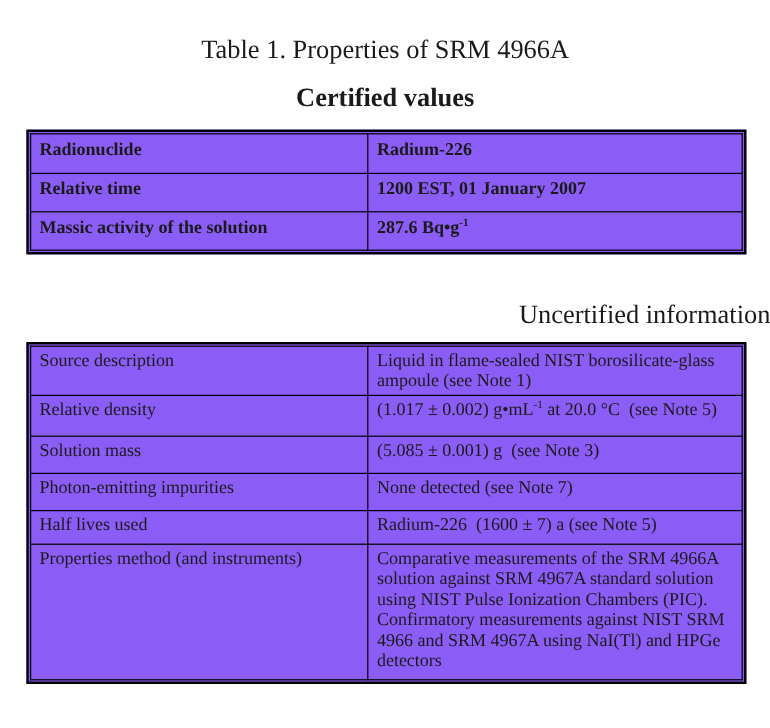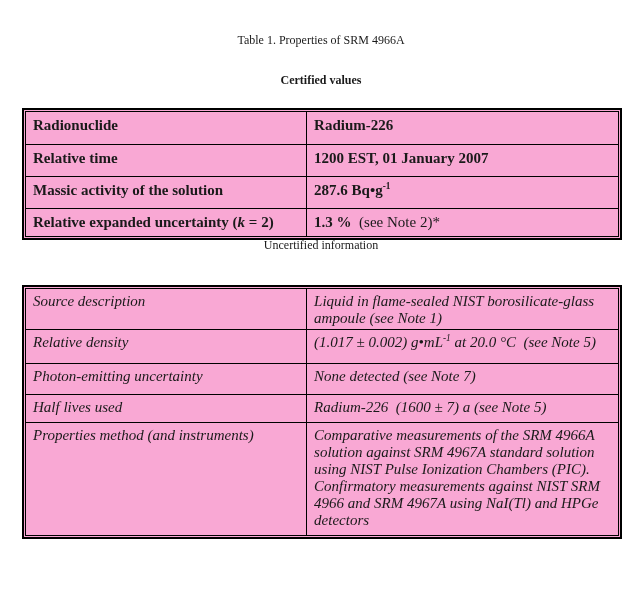--- a/index.html
+++ b/index.html
@@ -10,53 +10,53 @@
     background: #ffffff;
     font-family: "Liberation Serif", serif;
     color: #1a1a1a;
     overflow: hidden;
   }
   .heading {
     position: absolute;
     left: 0;
     width: 100%;
     text-align: center;
-    font-size: 12px;
+    font-size: 22px;
     line-height: 19px;
   }
   .title { top: 31px; }
   .h-certified { top: 71px; font-weight: 700; }
-  .h-uncertified { top: 236px; }
+  .h-uncertified { top: 252px; text-align: right; }
 
   
   .tbl-wrap {
     position: absolute;
     left: 22px;
     width: 600px;
     border: 2px solid #000;
     padding: 1px;
     box-sizing: border-box;
-    background: #f9a8d4;
+    background: #8b5cf6;
   }
   .t1 { top: 108px; }
   .t2 { top: 285px; }
 
   table { border-collapse: collapse; width: 100%; table-layout: fixed; }
   col.c1 { width: 47.4%; }
   td {
     border: 1px solid #000;
     vertical-align: top;
     font-size: 15px;
     line-height: 17px;
     padding: 4px 2px 2px 7px;
     white-space: pre-wrap;
     overflow: hidden;
   }
   .t1 td { font-weight: 700; padding-top: 5px; }
-  .t2 td { font-weight: 400; font-style: italic; }
+  .t2 td { font-weight: 400; }
 
   
   .seg-sup { vertical-align: super; font-size: 0.62em; line-height: 0; }
   .seg-sub { vertical-align: sub;   font-size: 0.62em; line-height: 0; }
   .seg-i   { font-style: italic; }
   .seg-normal { font-weight: 400; }
 </style>
 </head>
 <body>
 
@@ -78,24 +78,20 @@
           <td><span>Radium-226</span></td>
         </tr>
         <tr>
           <td style="height:24px"><span>Relative time</span></td>
           <td><span>1200 EST, 01 January 2007</span></td>
         </tr>
         <tr>
           <td style="height:24px"><span>Massic activity of the solution</span></td>
           <td><span>287.6 Bq•g</span><span class="seg-sup">-1</span></td>
         </tr>
-        <tr>
-          <td style="height:20px"><span>Relative expanded uncertainty (</span><span class="seg-i">k</span><span> = 2)</span></td>
-          <td><span>1.3 %</span><span class="seg-normal">  (see Note 2)*</span></td>
-        </tr>
       </tbody>
     </table>
   </div>
 
   <div class="heading h-uncertified">Uncertified information</div>
 
   <div class="tbl-wrap t2">
     <table>
       <colgroup>
           <col class="c1">
@@ -104,21 +100,25 @@
       <tbody>
         <tr>
           <td style="height:29px"><span>Source description</span></td>
           <td><span>Liquid in flame-sealed NIST borosilicate-glass ampoule (see Note 1)</span></td>
         </tr>
         <tr>
           <td style="height:27px"><span>Relative density</span></td>
           <td><span>(1.017 ± 0.002) g•mL</span><span class="seg-sup">-1</span><span> at 20.0 °C  (see Note 5)</span></td>
         </tr>
         <tr>
-          <td style="height:24px"><span>Photon-emitting uncertainty</span></td>
+          <td style="height:24px"><span>Solution mass</span></td>
+          <td><span>(5.085 ± 0.001) g  (see Note 3)</span></td>
+        </tr>
+        <tr>
+          <td style="height:24px"><span>Photon-emitting impurities</span></td>
           <td><span>None detected (see Note 7)</span></td>
         </tr>
         <tr>
           <td style="height:21px"><span>Half lives used</span></td>
           <td><span>Radium-226  (1600 ± 7) a (see Note 5)</span></td>
         </tr>
         <tr>
           <td style="height:106px"><span>Properties method (and instruments)</span></td>
           <td><span>Comparative measurements of the SRM 4966A solution against SRM 4967A standard solution using NIST Pulse Ionization Chambers (PIC).  Confirmatory measurements against NIST SRM 4966 and SRM 4967A using NaI(Tl) and HPGe detectors</span></td>
         </tr>

